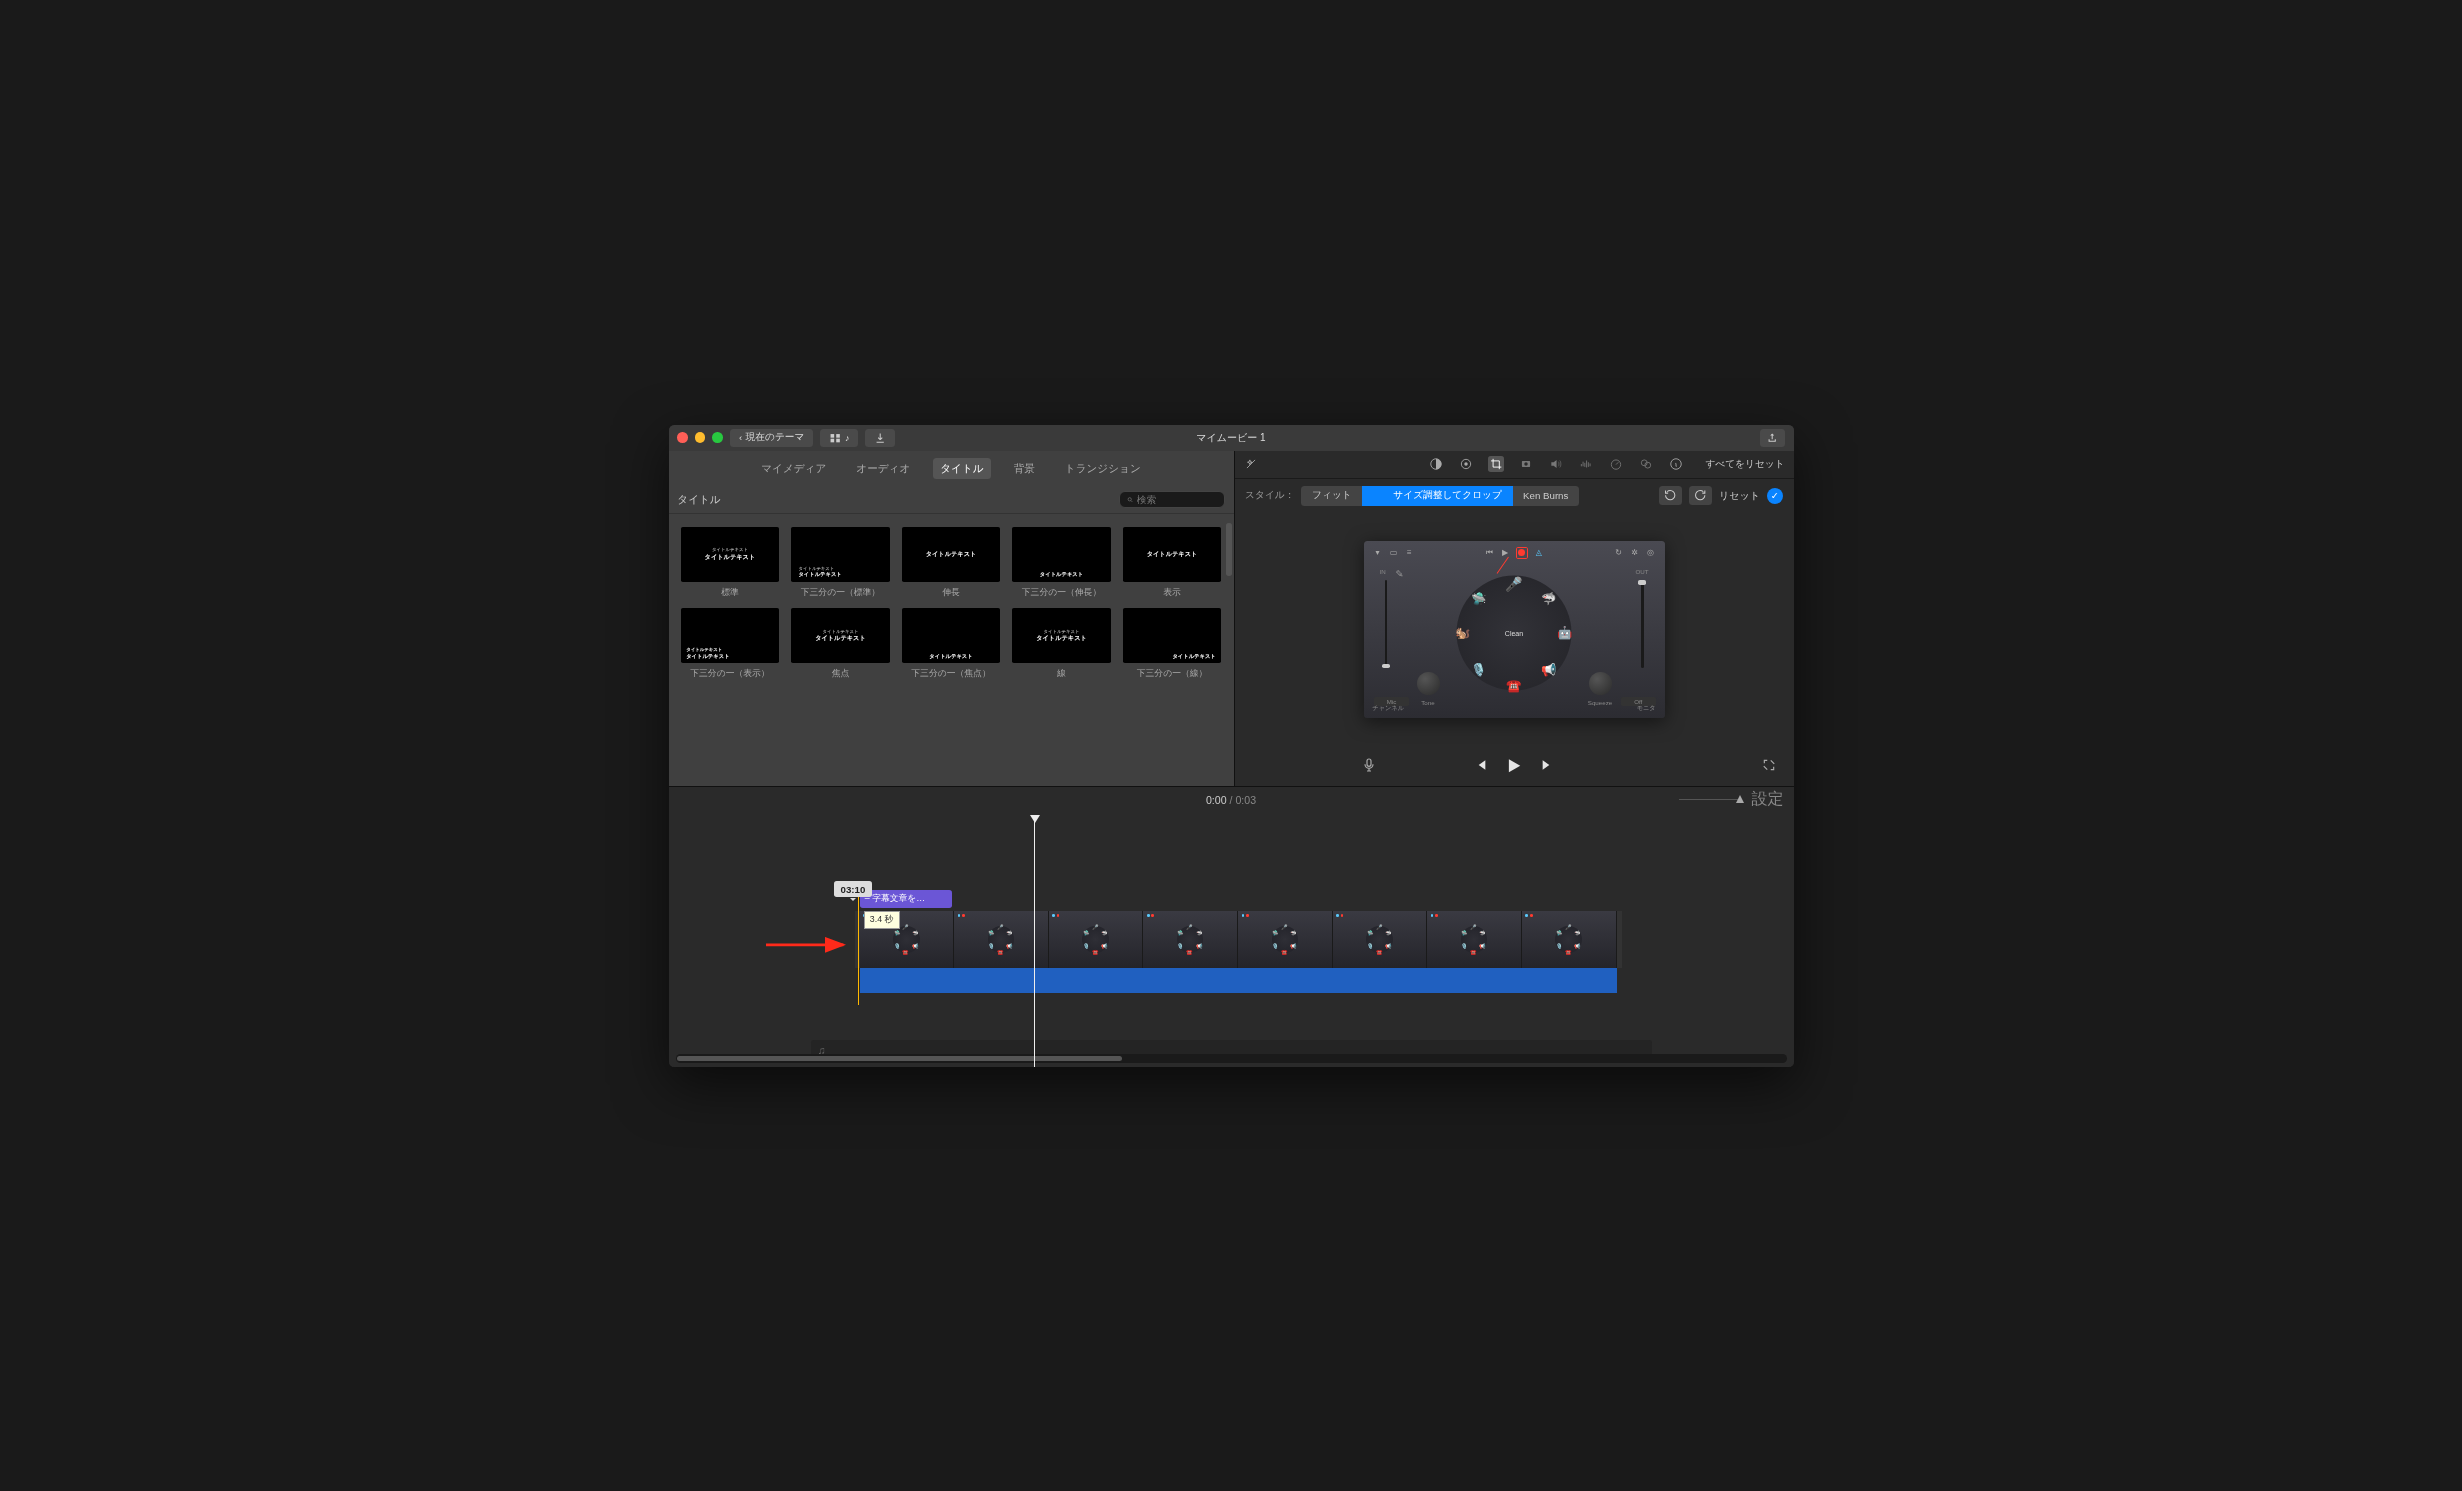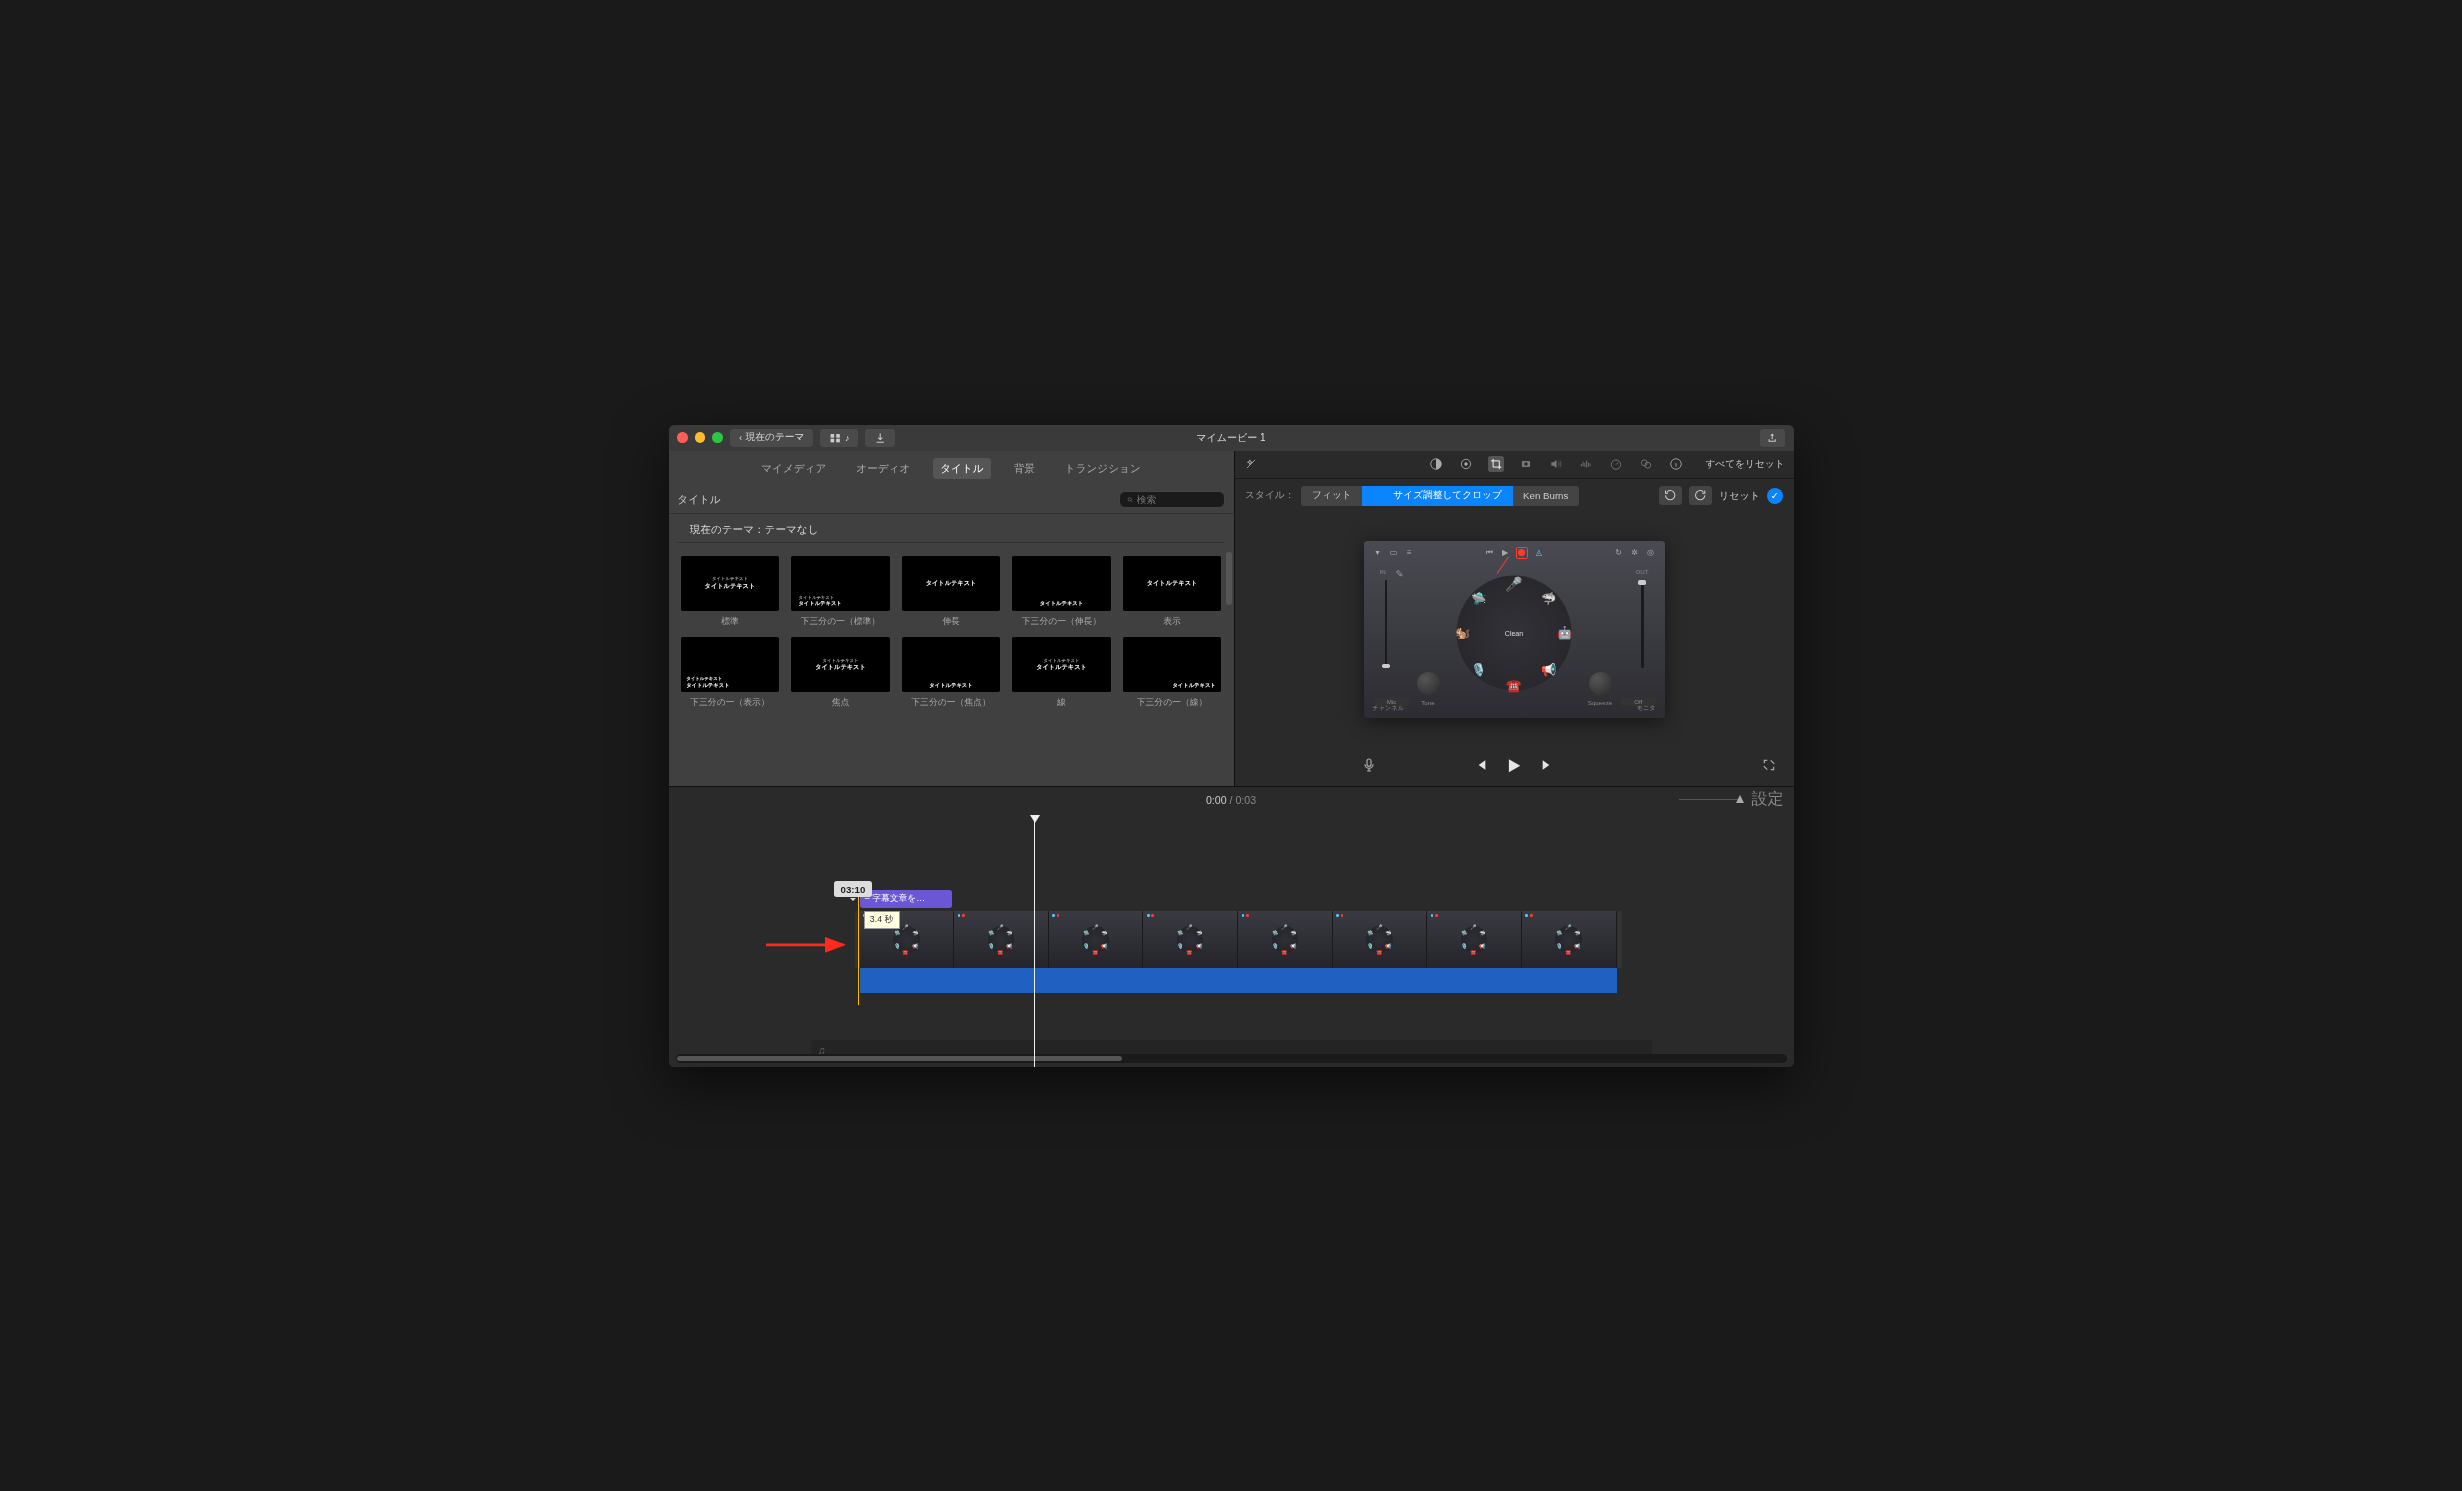--- a/index.html
+++ b/index.html
@@ -176,21 +176,20 @@
       <div class="browser-header">
         <div class="browser-title">タイトル</div>
         <div class="search-box">
           <svg viewBox="0 0 24 24">
               <circle cx="10" cy="10" r="6" stroke="#888" stroke-width="2" fill="none"></circle>
               <path d="M15 15l5 5" stroke="#888" stroke-width="2"></path>
             </svg>
           <input type="text" placeholder="検索" style="">
         </div>
       </div>
-      <div class="theme-label">現在のテーマ：テーマなし</div>
       <div class="titles-grid">
         <div class="title-item">
             <div class="title-thumb">
               <div class="sub">タイトルテキスト</div>
               <div class="tline">タイトルテキスト</div>
             </div>
             <div class="title-name">標準</div>
           </div>
         <div class="title-item">
             <div class="title-thumb" style="align-items:flex-start;justify-content:flex-end;padding-left:7px">

